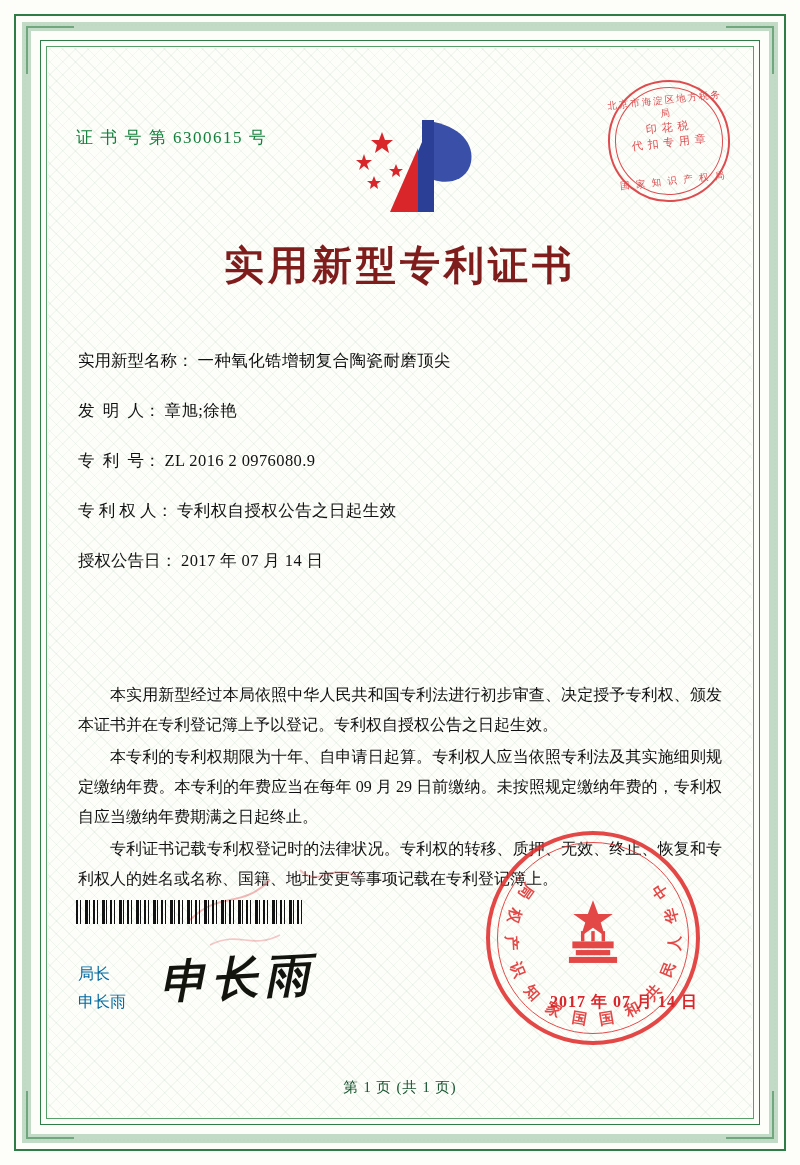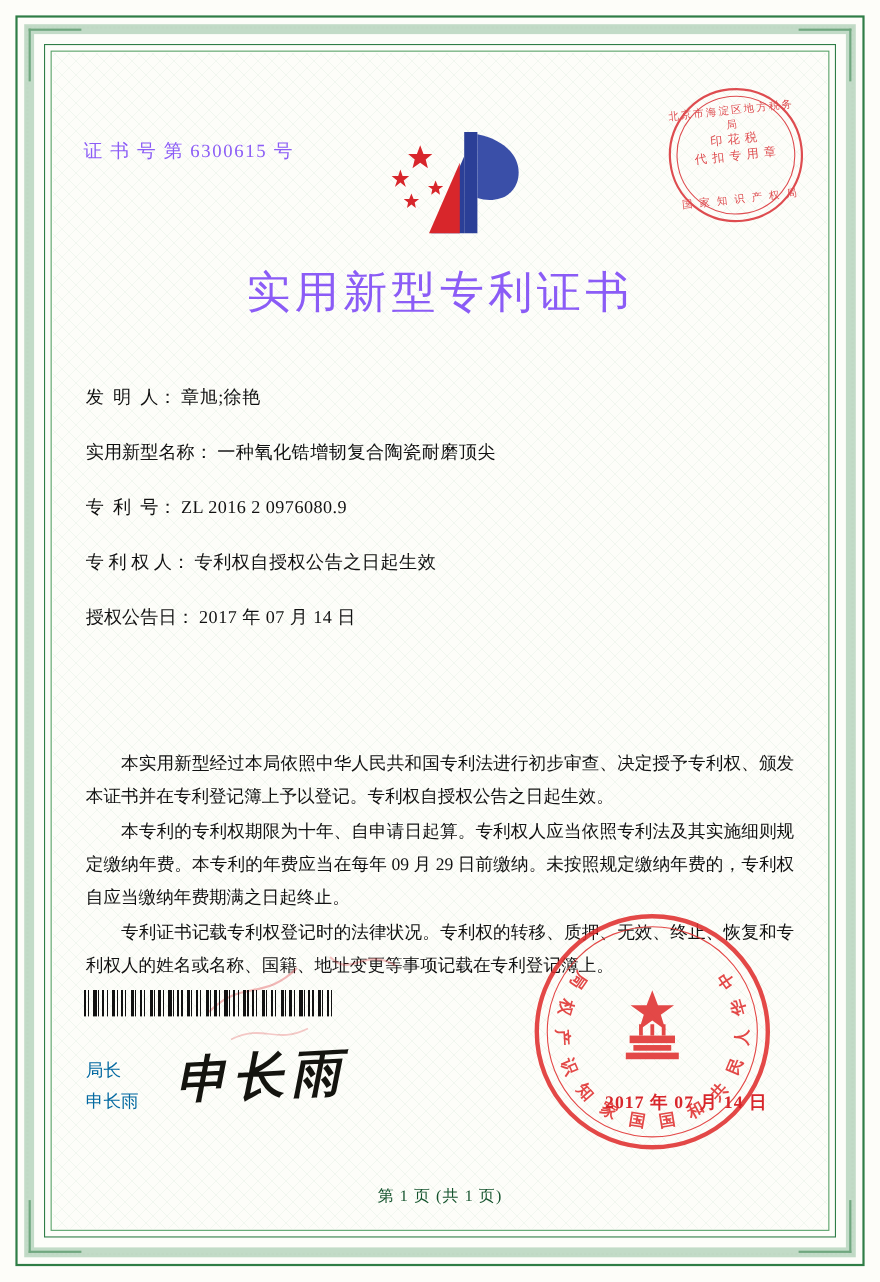--- a/index.html
+++ b/index.html
@@ -80,21 +80,21 @@
     left: 60px; top: 60px; right: 60px; bottom: 60px;
   }
 
   
   .cert-no {
     position: absolute;
     left: 16px;
     top: 66px;
     font-size: 17px;
     letter-spacing: 1.5px;
-    color: #8b5cf6;
+    color: #15803d;
     text-align: center;
   }
 
   
   .logo {
     position: absolute;
     left: 270px;
     top: 54px;
     width: 160px;
     height: 110px;
@@ -140,23 +140,23 @@
     letter-spacing: 1px;
   }
 
   
   .title {
     position: absolute;
     left: 0; right: 0;
     top: 178px;
     text-align: center;
     font-size: 40px;
-    font-weight: normal;
+    font-weight: bold;
     letter-spacing: 4px;
-    color: #8b5cf6;
+    color: #7f1d1d;
     font-family: "Liberation Serif", "DejaVu Serif", serif;
   }
 
   
   .fields {
     position: absolute;
     left: 18px;
     right: 10px;
     top: 290px;
   }
@@ -347,26 +347,26 @@
         <div>印 花 税</div>
         <div>代 扣 专 用 章</div>
       </div>
       <div class="arc-bottom">国 家 知 识 产 权 局</div>
     </div>
 
     <div class="title">实用新型专利证书</div>
 
     <div class="fields">
       <div class="field-row">
+        <span class="field-label">实用新型名称：</span>
+        <span class="field-value">一种氧化锆增韧复合陶瓷耐磨顶尖</span>
+      </div>
+      <div class="field-row">
         <span class="field-label">发  明  人：</span>
         <span class="field-value">章旭;徐艳</span>
-      </div>
-      <div class="field-row">
-        <span class="field-label">实用新型名称：</span>
-        <span class="field-value">一种氧化锆增韧复合陶瓷耐磨顶尖</span>
       </div>
       <div class="field-row">
         <span class="field-label">专  利  号：</span>
         <span class="field-value">ZL 2016 2 0976080.9</span>
       </div>
       <div class="field-row">
         <span class="field-label">专 利 权 人：</span>
         <span class="field-value">专利权自授权公告之日起生效</span>
       </div>
       <div class="field-row">

